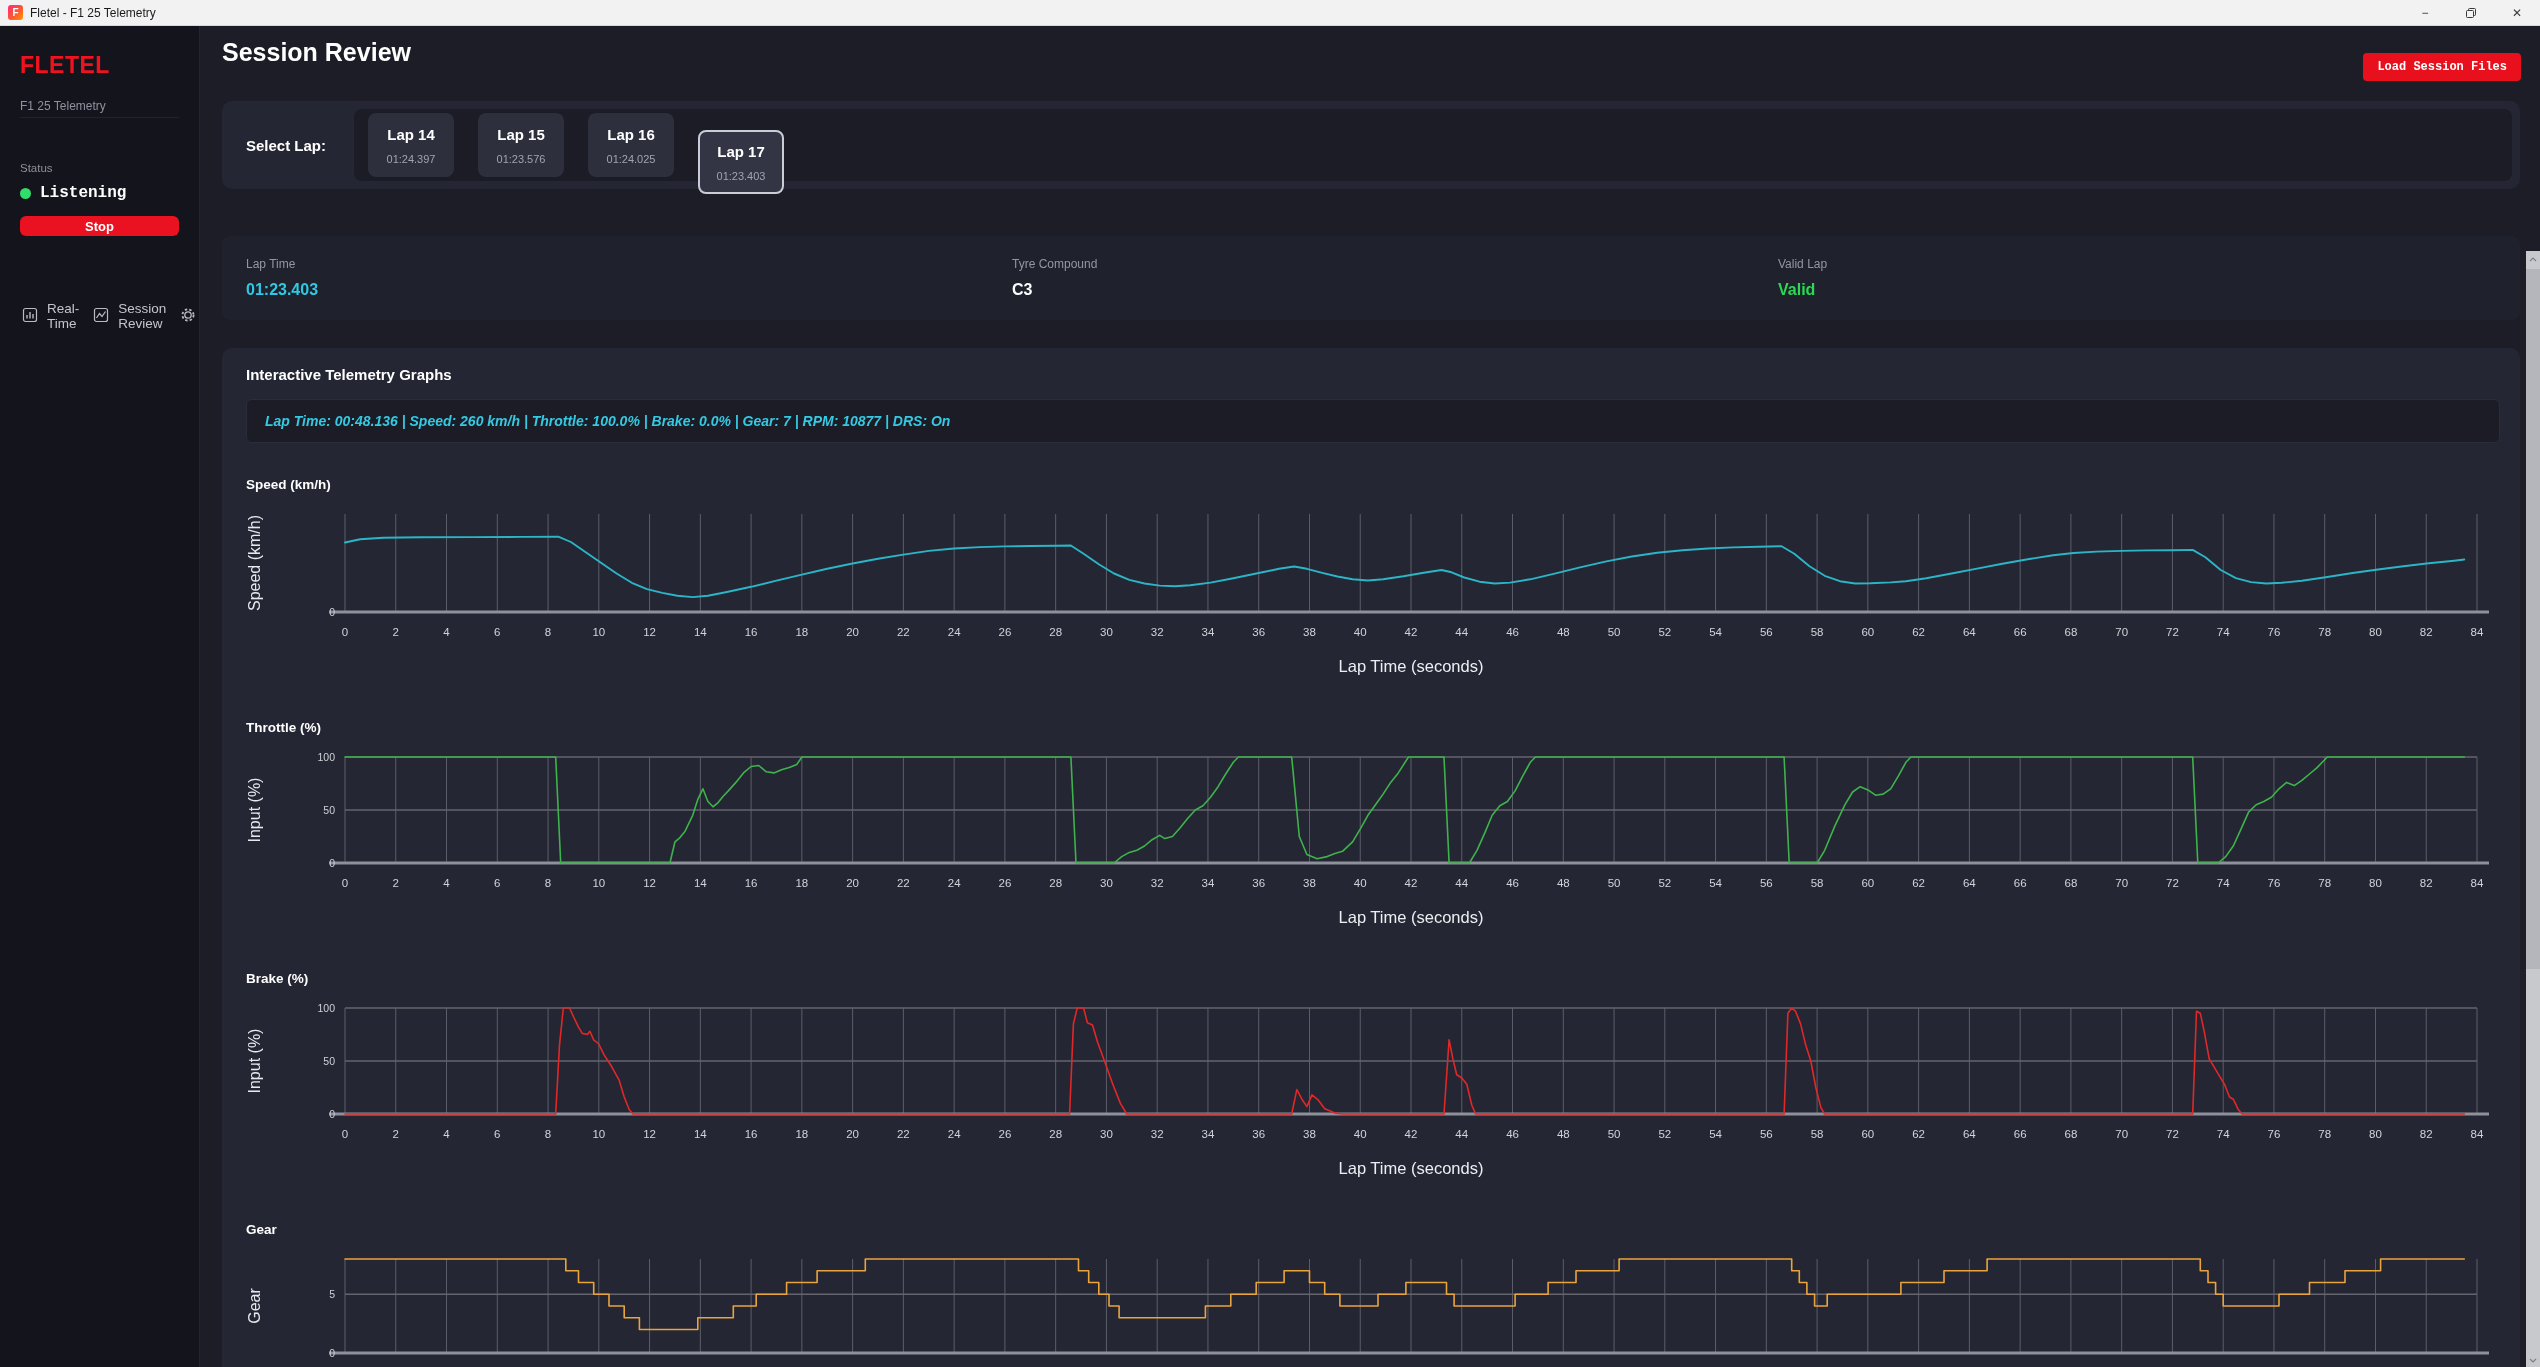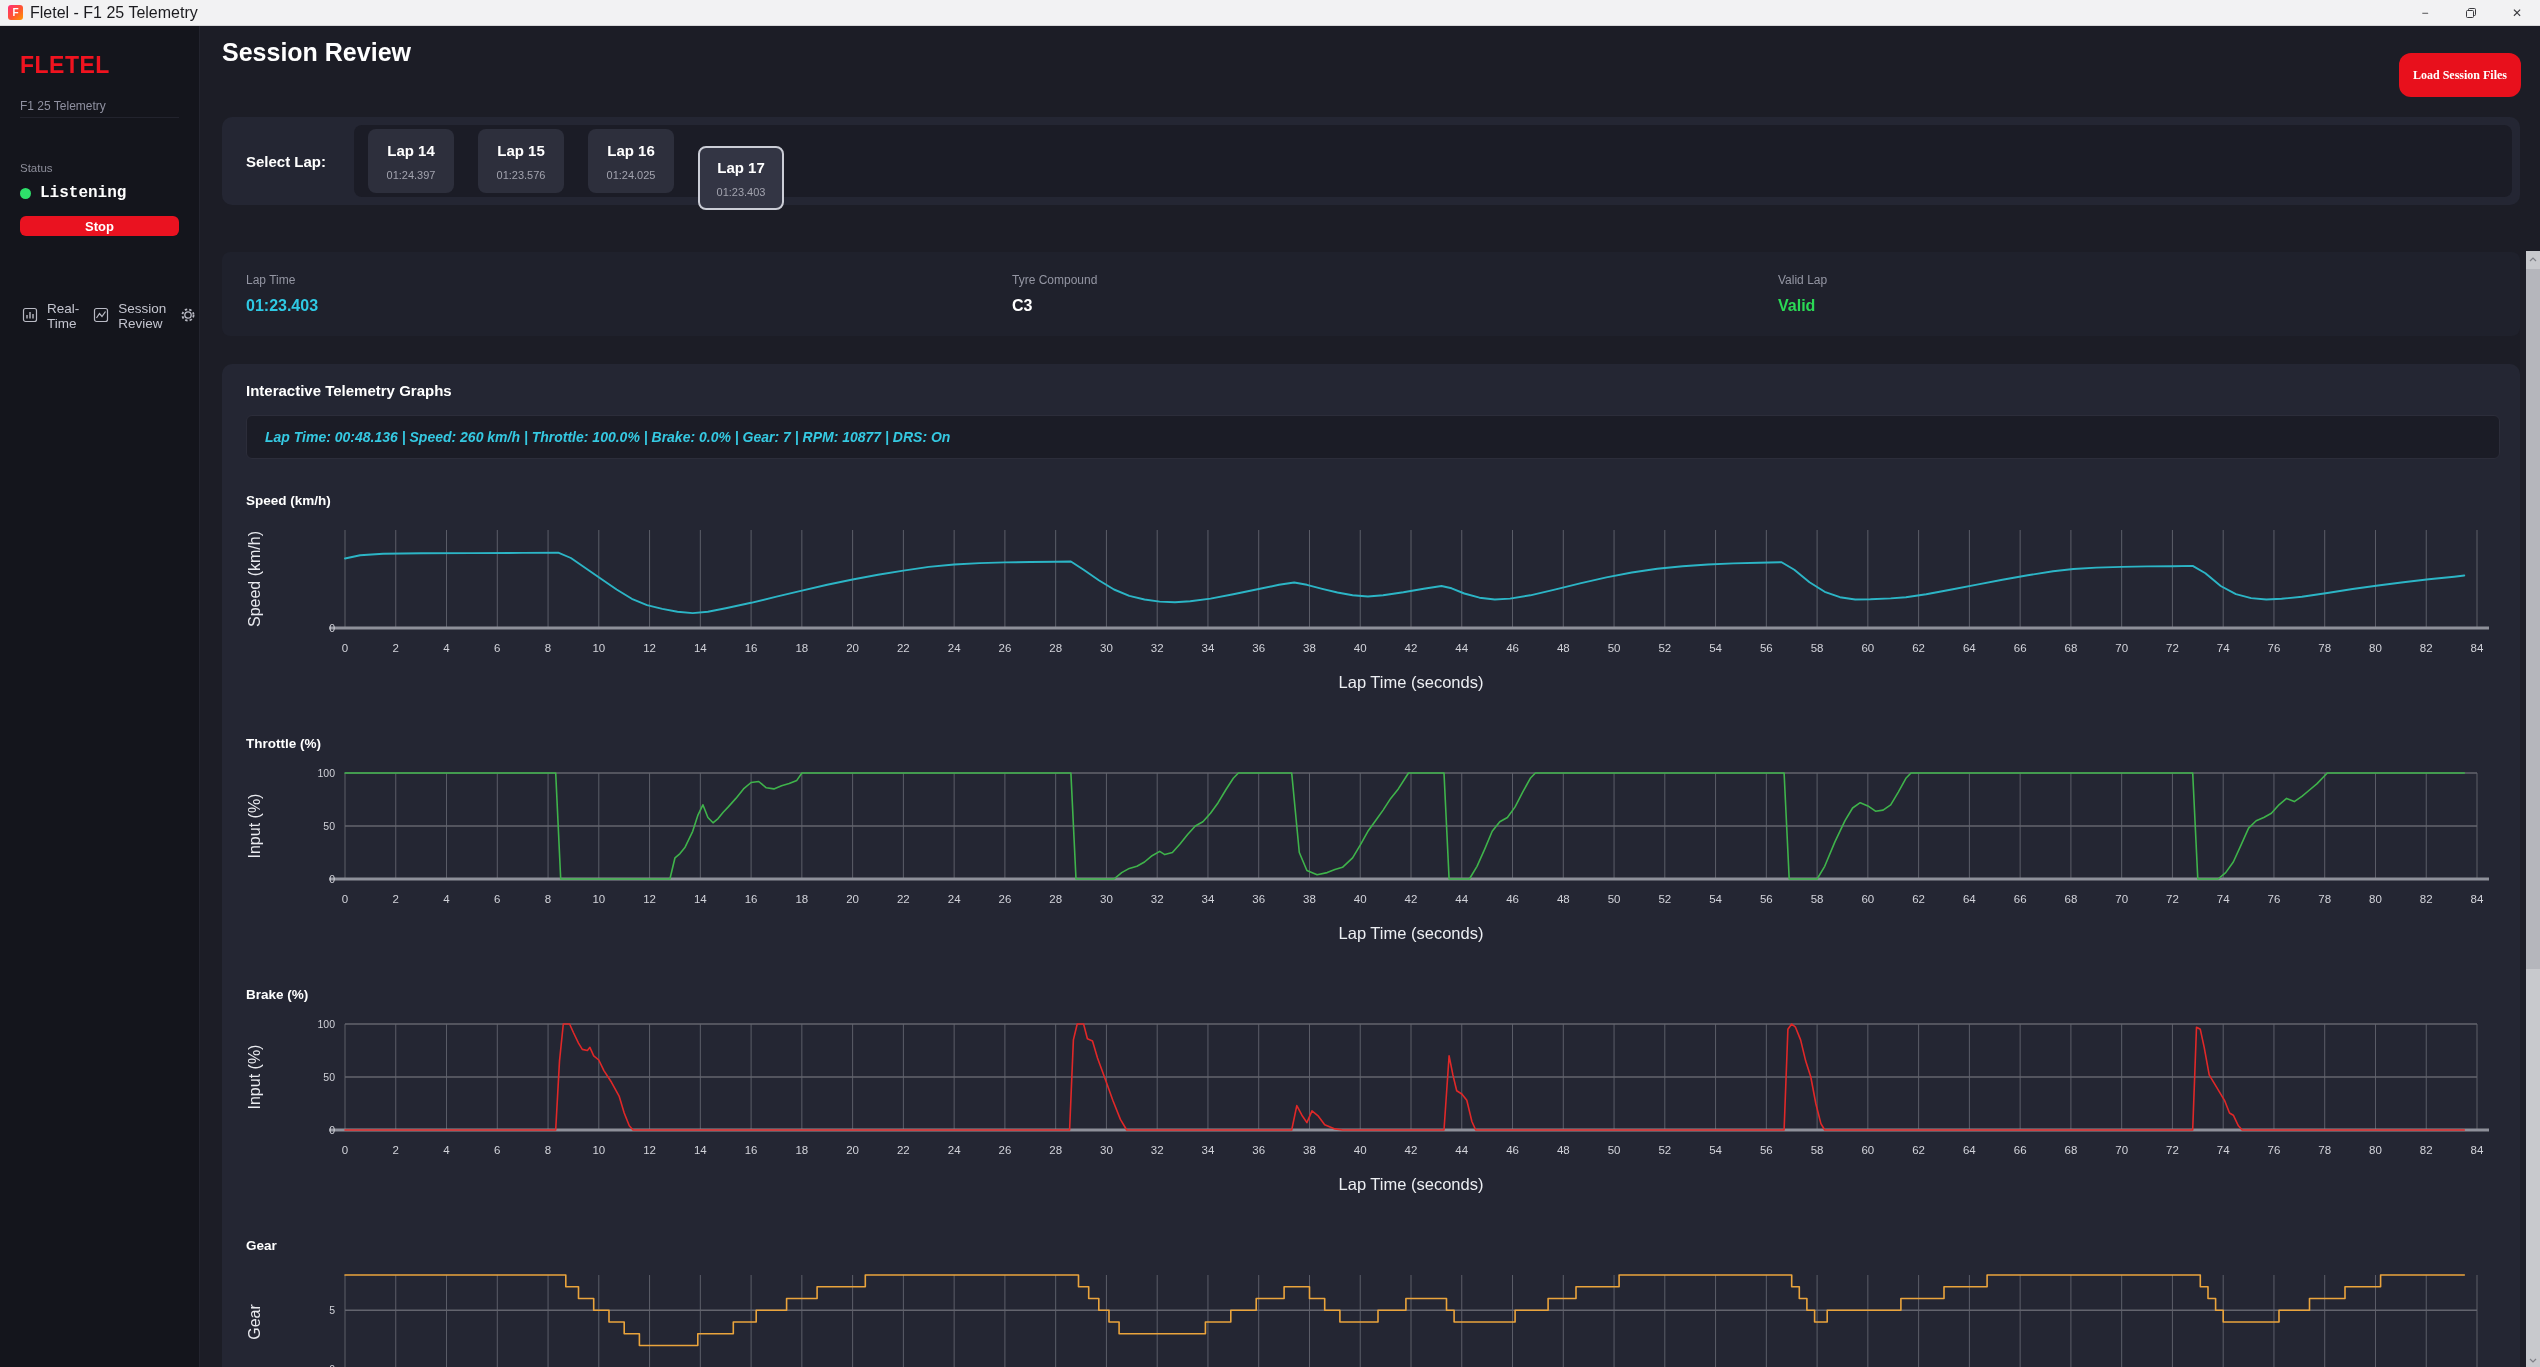--- a/index.html
+++ b/index.html
@@ -7,43 +7,43 @@
     width:2540px;height:1367px;overflow:hidden;
     background:#1c1d26;
     font-family:"Liberation Sans","DejaVu Sans",sans-serif;
     -webkit-font-smoothing:antialiased;
   }
   
   .titlebar{height:25px;background:#f2f2f3;display:flex;align-items:center;border-bottom:1px solid #d8d8da;}
   .titlebar-icon{width:15px;height:15px;margin:0 7px 0 8px;border-radius:3px;
     background:linear-gradient(135deg,#ff2d78 0%,#ff5630 55%,#ff9a00 100%);
     color:#fff;font-size:10px;font-weight:bold;display:flex;align-items:center;justify-content:center;}
-  .titlebar-text{font-size:16px;color:#1b1b1f;}
+  .titlebar-text{font-size:12px;color:#1b1b1f;}
   .win-controls{margin-left:auto;display:flex;height:100%;}
   .win-btn{width:46px;height:100%;display:flex;align-items:center;justify-content:center;color:#3a3a3e;font-size:12px;}
   
   .app{display:flex;height:1342px;}
   .sidebar{width:200px;background:#14151c;flex:none;padding:0 20px;box-sizing:border-box;border-right:1px solid #23242e;}
   .brand{margin-top:26px;font-size:23px;font-weight:bold;color:#f0131f;letter-spacing:.5px;}
   .brand-sub{margin-top:20px;font-size:12px;color:#8f90a0;padding-bottom:4px;border-bottom:1px solid #22232d;}
   .status-label{margin-top:44px;font-size:11.5px;color:#8d8e9a;}
   .status-row{margin-top:10px;display:flex;align-items:center;gap:9px;}
   .status-dot{width:11px;height:11px;border-radius:50%;background:#2ee06a;}
   .status-text{font-size:16px;font-weight:bold;color:#fff;font-family:Liberation Mono, monospace;}
   .stop-btn{margin-top:14px;width:100%;height:20px;background:#ea1220;border:none;border-radius:6px;
     color:#fff;font-weight:bold;font-size:13px;font-family:inherit;}
   .nav{margin-top:58px;display:flex;gap:10px;}
   .nav-item{display:flex;align-items:center;gap:9px;padding:7px 2px;color:#c4c5cf;font-size:13.5px;border-radius:5px;cursor:default;}
   .nav-item svg{flex:none;}
   
   .main{flex:1;position:relative;background:#1c1d26;overflow:hidden;}
   .main-header{display:flex;justify-content:space-between;align-items:flex-start;padding:12px 19px 0 22px;}
   .page-title{font-size:25px;font-weight:bold;color:#fff;margin:0;}
-  .load-btn{margin-top:15px;height:44px;padding:0 14px;background:#e8101c;border:none;border-radius:12px;
-    color:#fff;font-weight:bold;font-size:12px;font-family:Liberation Serif, serif;}
+  .load-btn{margin-top:15px;height:28px;padding:0 14px;background:#e8101c;border:none;border-radius:4px;
+    color:#fff;font-weight:bold;font-size:12px;font-family:Liberation Mono, monospace;}
   
   .lap-panel{margin:20px 20px 0 22px;height:88px;background:#242633;border-radius:10px;
     display:flex;align-items:center;padding-left:24px;box-sizing:border-box;}
   .lap-label{font-size:15px;font-weight:bold;color:#fff;width:104px;flex:none;}
   .lap-strip{flex:1;align-self:stretch;margin:8px 8px 8px 4px;background:#1b1c26;border-radius:8px;
     display:flex;align-items:center;gap:24px;padding:0 14px;}
   .lap-btn{width:86px;height:64px;background:#2d2f3c;border:2px solid transparent;border-radius:8px;
     display:flex;flex-direction:column;align-items:center;justify-content:center;gap:10px;box-sizing:border-box;font-family:inherit;}
   .lap-btn.selected{border-color:#cbcdd6;background:#333544;margin-top:34px;}
   .lap-name{font-size:15px;font-weight:bold;color:#fff;}

